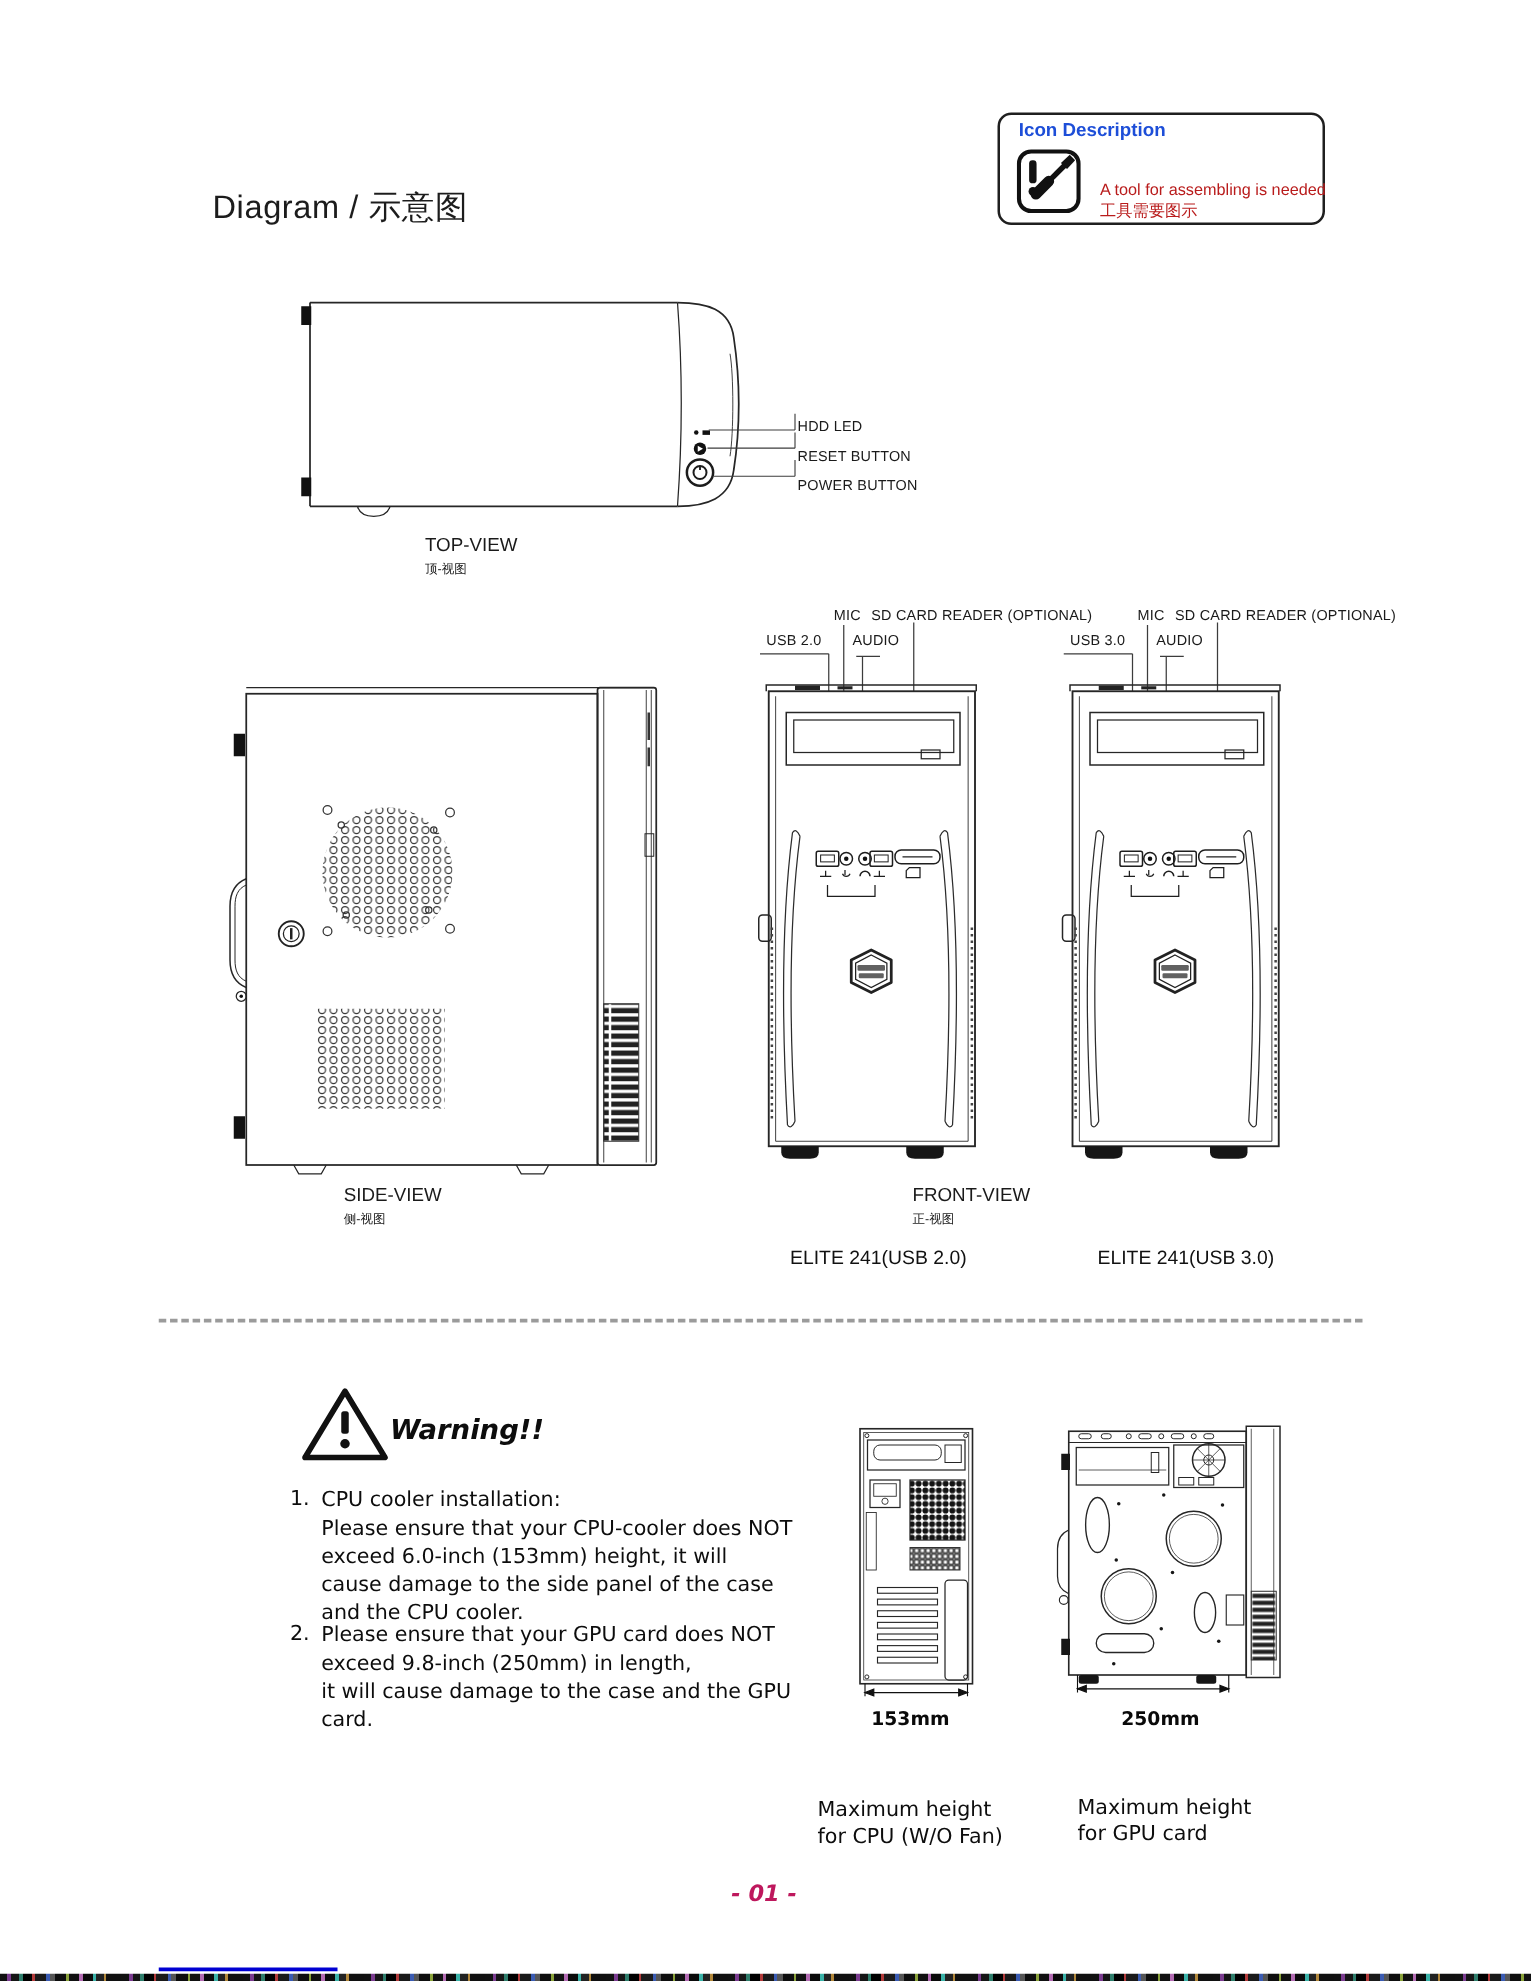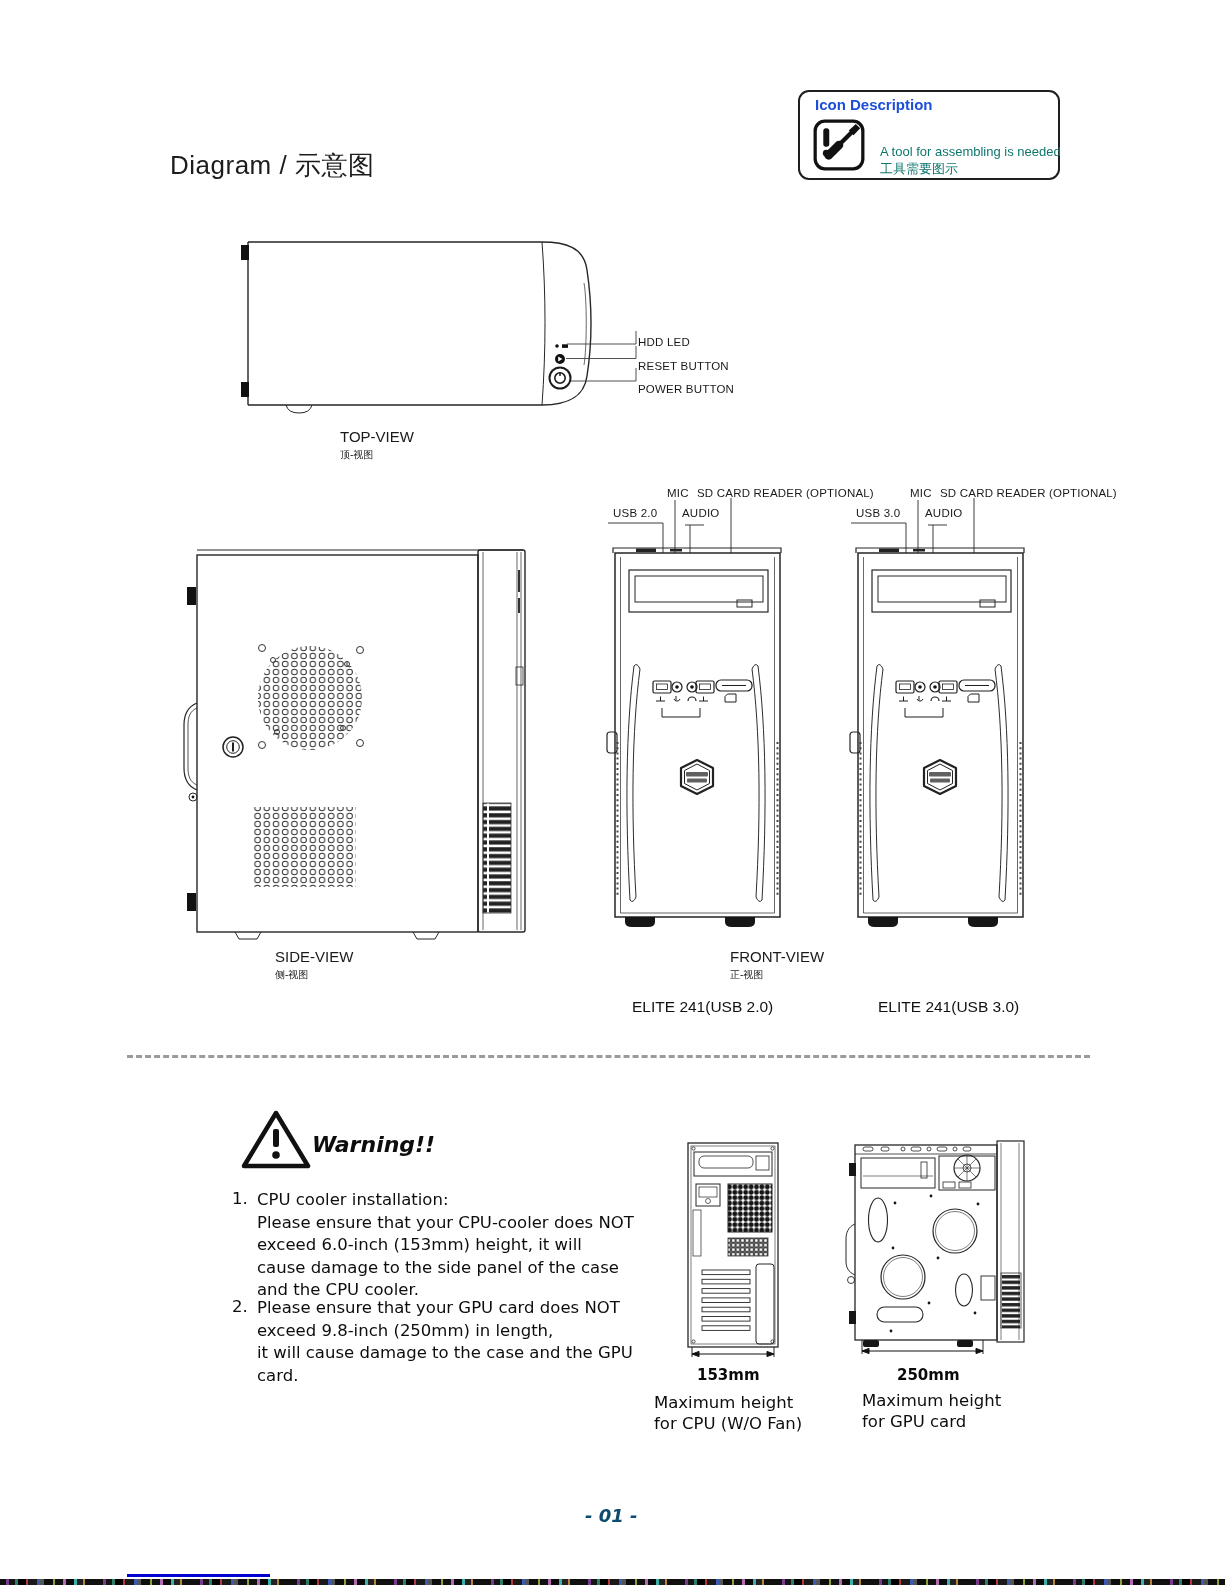--- a/index.html
+++ b/index.html
@@ -9,32 +9,32 @@
   .abs { position:absolute; }
   svg { display:block; }
   .page-title { left:170px; top:148px; font-size:26px; letter-spacing:0.5px; color:#1c1c1c; }
   .dlabel { font-size:11.5px; letter-spacing:0.2px; color:#1a1a1a; white-space:nowrap; }
   .cap { font-size:15px; color:#1a1a1a; }
   .cap .zh { font-size:10px; margin-top:3px; }
   .model { font-size:15.5px; color:#111; white-space:nowrap; }
   .iconbox { left:798px; top:90px; width:262px; height:90px;
              border:2.5px solid #1f1f1f; border-radius:11px; background:#fff; }
   .iconbox-title { left:815px; top:96px; font-size:15px; font-weight:bold; color:#1d4ed8; }
-  .iconbox-text { left:880px; top:144px; font-size:13px; line-height:16.5px; color:#0f766e; white-space:pre-line; }
+  .iconbox-text { left:880px; top:144px; font-size:13px; line-height:16.5px; color:#b91c1c; white-space:pre-line; }
   .dash-sep { left:127px; top:1055px; width:963px; height:0; border-top:3px dashed #9b9b9b; }
   .warn-title { left:312px; top:1132px; font-family:"DejaVu Sans", sans-serif;
                 font-size:22px; font-weight:bold; font-style:italic; color:#0d0d0d; }
   .wnum  { font-family:"DejaVu Sans", sans-serif; font-size:16.5px; color:#0d0d0d; }
   .wtext { font-family:"DejaVu Sans", sans-serif; font-size:16.5px; line-height:22.5px;
            color:#0d0d0d; white-space:pre-line; }
   .mmval { font-family:"DejaVu Sans", sans-serif; font-size:15px; font-weight:bold; color:#0a0a0a; }
   .mmdesc { font-family:"DejaVu Sans", sans-serif; font-size:16.5px; line-height:21px;
-            color:#0d0d0d; white-space:pre-line; }
+            color:#0d0d0d; white-space:pre-line;margin-top:45px; }
   .pagenum { left:585px; top:1505px; font-family:"DejaVu Sans", sans-serif;
-             font-size:18px; font-weight:bold; font-style:italic; color:#0c4a6e; }
+             font-size:18px; font-weight:bold; font-style:italic; color:#be185d; }
   .blueline { left:127px; top:1574px; width:143px; height:2.5px; background:#0000d2; }
   .noise { left:0; top:1579px; width:1225px; height:6px;
     background:repeating-linear-gradient(90deg,#111 0 6px,#7a3b8f 6px 9px,#151515 9px 15px,
       #2e7d6b 15px 18px,#000 18px 26px,#b23a3a 26px 28px,#1a1a1a 28px 37px,#3a5bb2 37px 40px,
       #555 40px 44px,#0e0e0e 44px 53px,#8aa23a 53px 55px,#111 55px 63px,#b26ab2 63px 66px,
       #0a0a0a 66px 74px,#3ab2a8 74px 77px,#222 77px 83px,#b2873a 83px 85px,#101010 85px 97px); }
 </style>
 </head>
 <body>
 

